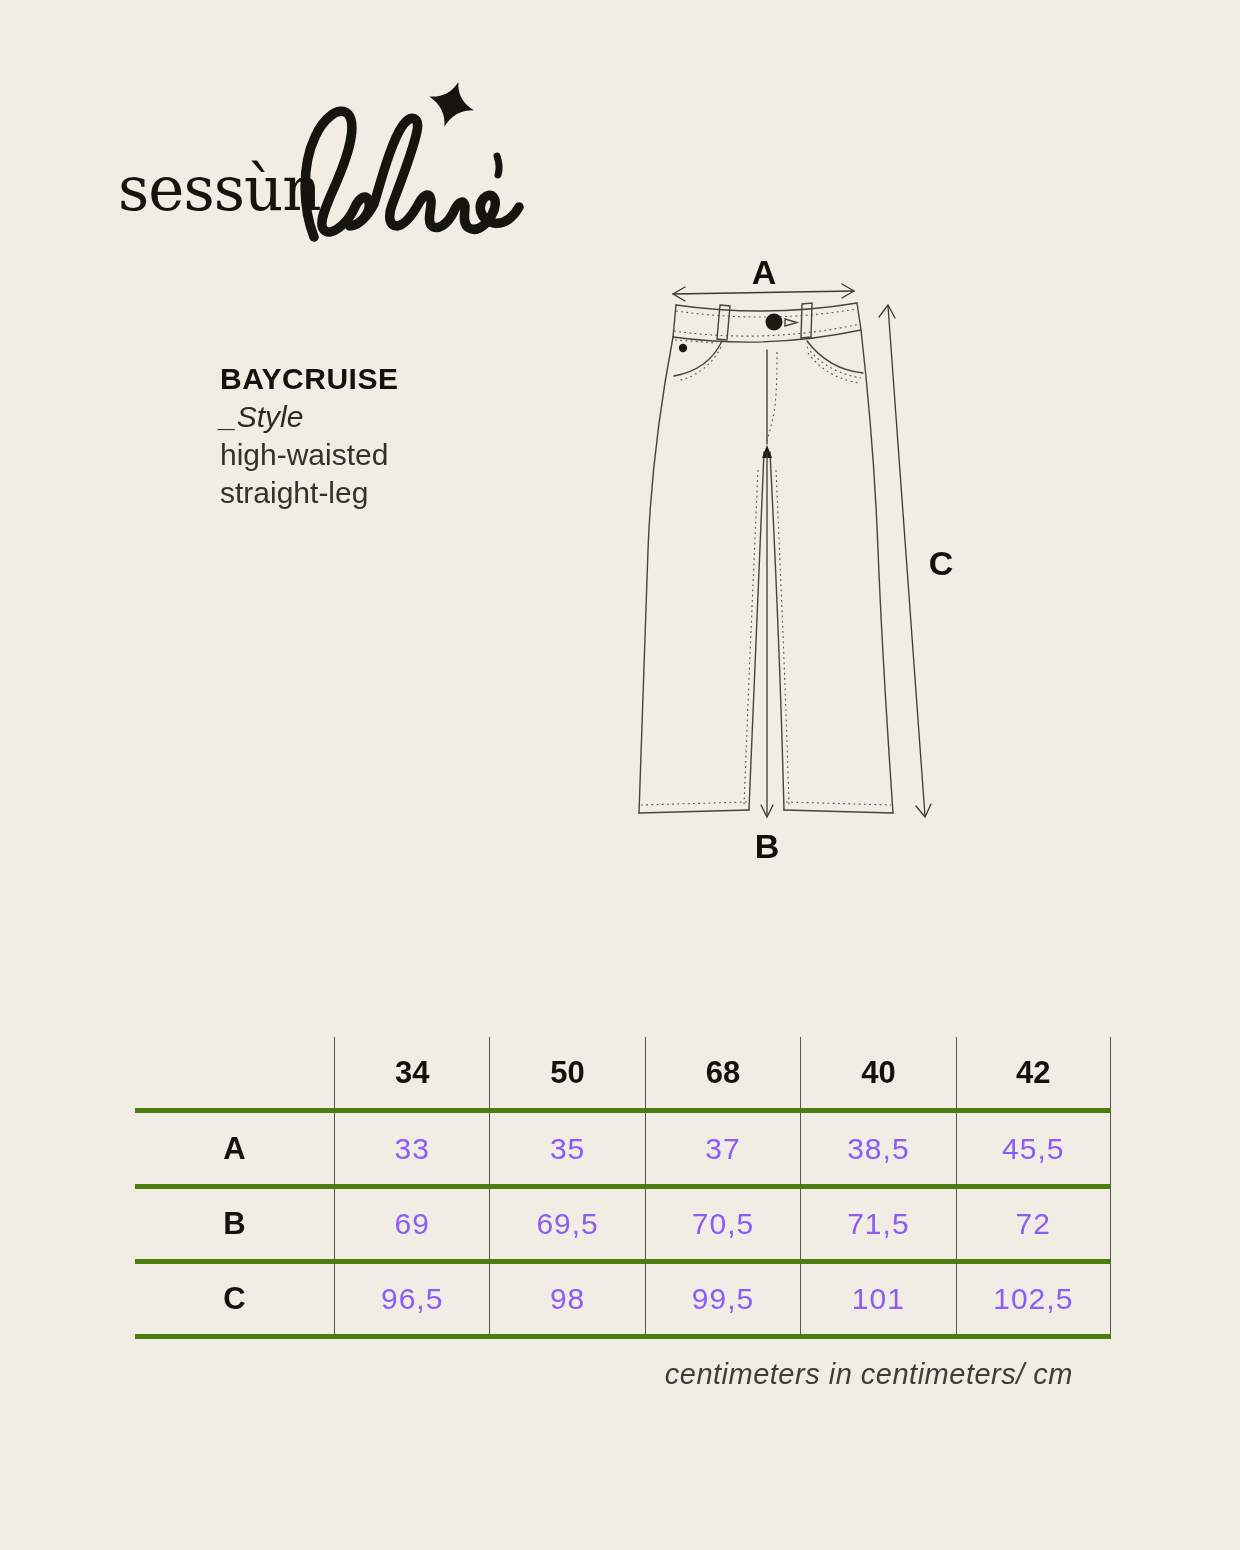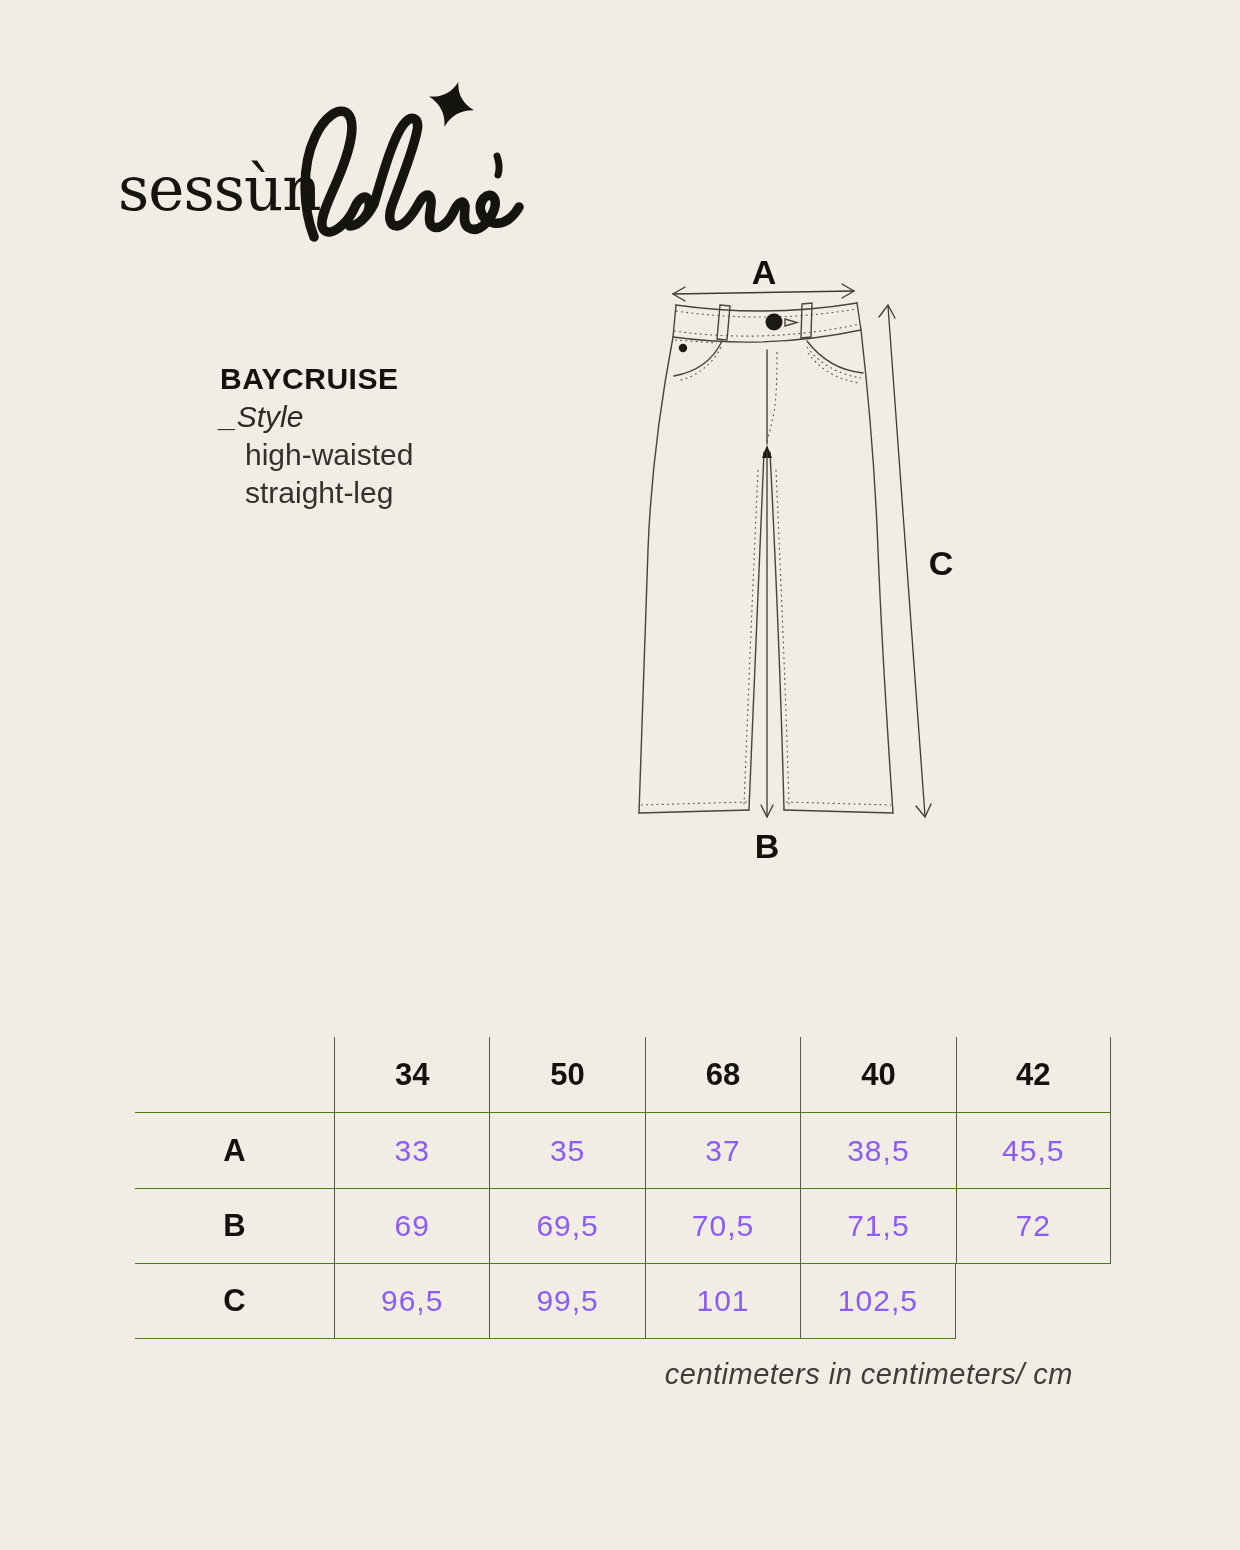--- a/index.html
+++ b/index.html
@@ -17,39 +17,39 @@
     font-family:"DejaVu Serif", serif;
     font-size:61px;line-height:1;letter-spacing:-1px;
     color:#16140f;
   }
   .blue-script{position:absolute;left:290px;top:70px;}
   .sr-only{position:absolute;width:1px;height:1px;overflow:hidden;clip:rect(0 0 0 0);}
   
   .product{position:absolute;left:220px;top:360px;line-height:38px;font-size:30px;}
   .product .name{font-weight:bold;color:#14120e;letter-spacing:0.5px;}
   .product .style{font-style:italic;color:#2c2a26;}
-  .product .line{color:#33312d;margin-left:25px;}
+  .product .line{color:#33312d;}
   
   .diagram{position:absolute;left:600px;top:250px;}
   .sketch{stroke:#474439;stroke-width:1.4;fill:none;stroke-linecap:round;}
   .sketch-dash{stroke:#57534a;stroke-width:1.1;fill:none;stroke-dasharray:1.8 3.4;}
   .sketch-fill{fill:#1b1914;stroke:none;}
   .measure{stroke:#3c3a34;stroke-width:1.3;fill:none;stroke-linecap:round;}
   .dim-label{font-family:"Liberation Sans",sans-serif;font-weight:bold;font-size:34px;fill:#12100c;}
   
   .size-table{
     position:absolute;left:135px;top:1037px;width:976px;height:302px;
     display:grid;
     grid-template-columns:199px repeat(5,1fr);
     grid-template-rows:76px 76px 75px 75px;
     font-size:30px;
   }
   .size-table .cell{
     display:flex;align-items:center;justify-content:center;
-    border-bottom:1px solid #4d7c0f;
+    border-bottom:5px solid #4d7c0f;
     box-sizing:border-box;
   }
   .size-table .cell.vline{border-left:1px solid #5b574e;}
   .size-table .cell.last{border-right:1px solid #5b574e;}
   .size-table .head{font-weight:bold;color:#14120e;font-size:31px;}
   .size-table .rowlabel{font-weight:bold;color:#14120e;font-size:31px;}
   .size-table .val{color:#8b5cf6;letter-spacing:1px;}
   
   .footnote{
     position:absolute;top:1358px;right:167px;
@@ -176,20 +176,21 @@
 
     <div class="cell rowlabel">B</div>
     <div class="cell vline val">69</div>
     <div class="cell vline val">69,5</div>
     <div class="cell vline val">70,5</div>
     <div class="cell vline val">71,5</div>
     <div class="cell vline val last">72</div>
 
     <div class="cell rowlabel">C</div>
     <div class="cell vline val">96,5</div>
+    <div class="cell vline val">98</div>
     <div class="cell vline val">99,5</div>
     <div class="cell vline val">101</div>
     <div class="cell vline val last">102,5</div>
   </div>
 
   <div class="footnote">centimeters in centimeters/ cm</div>
 
 </div>
 
 </body></html>

